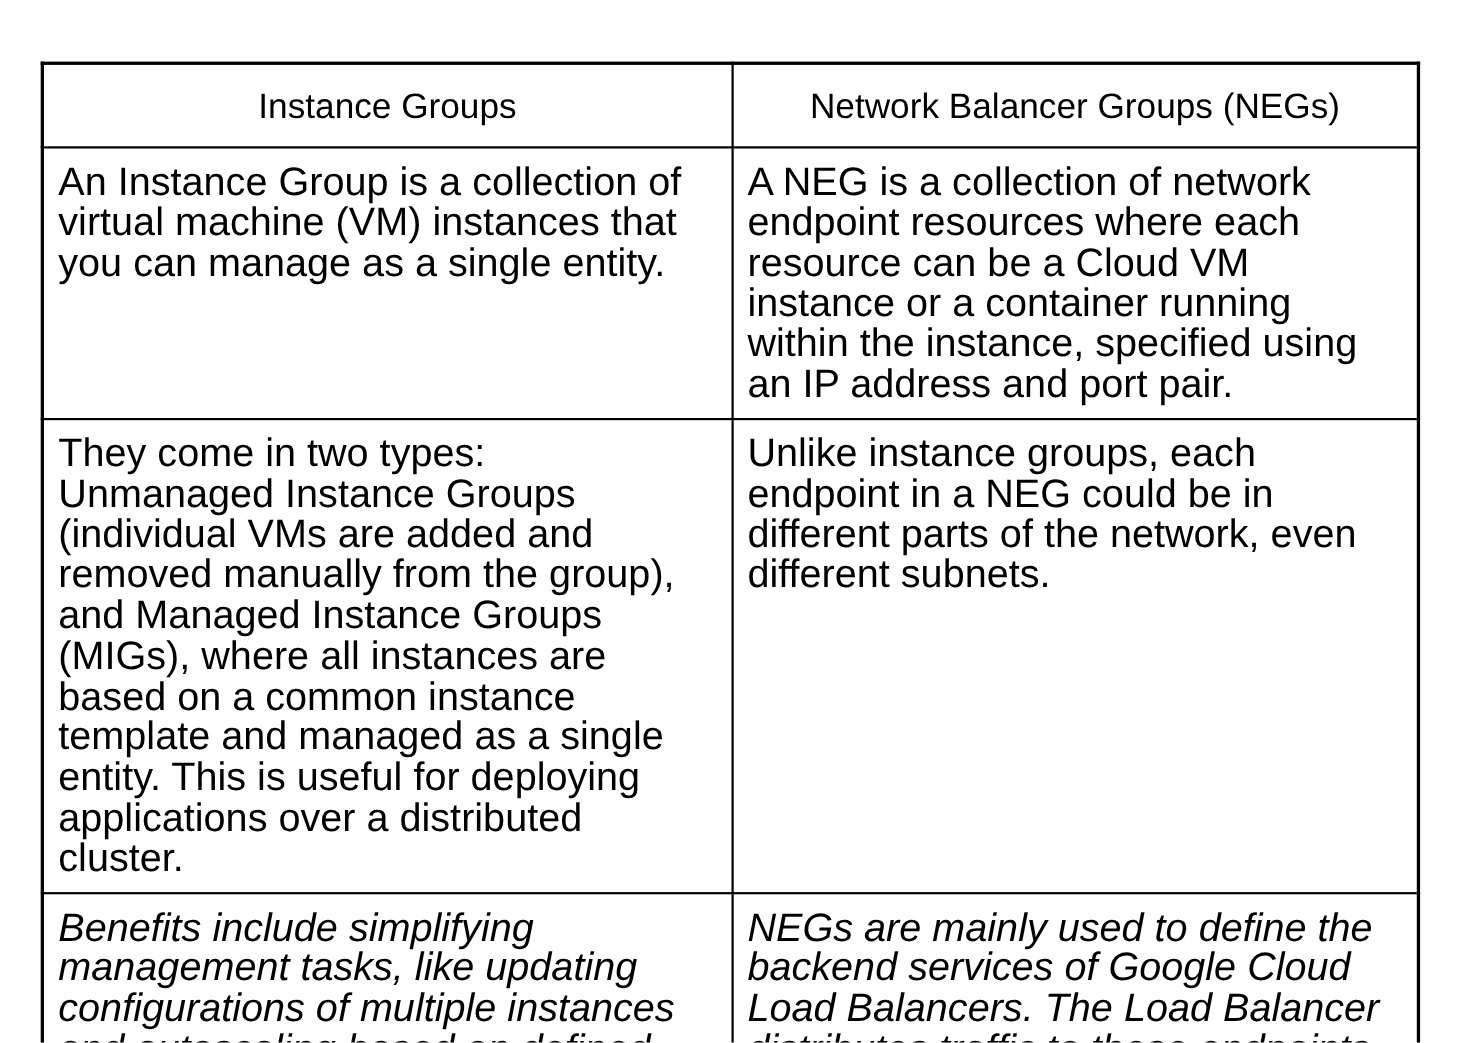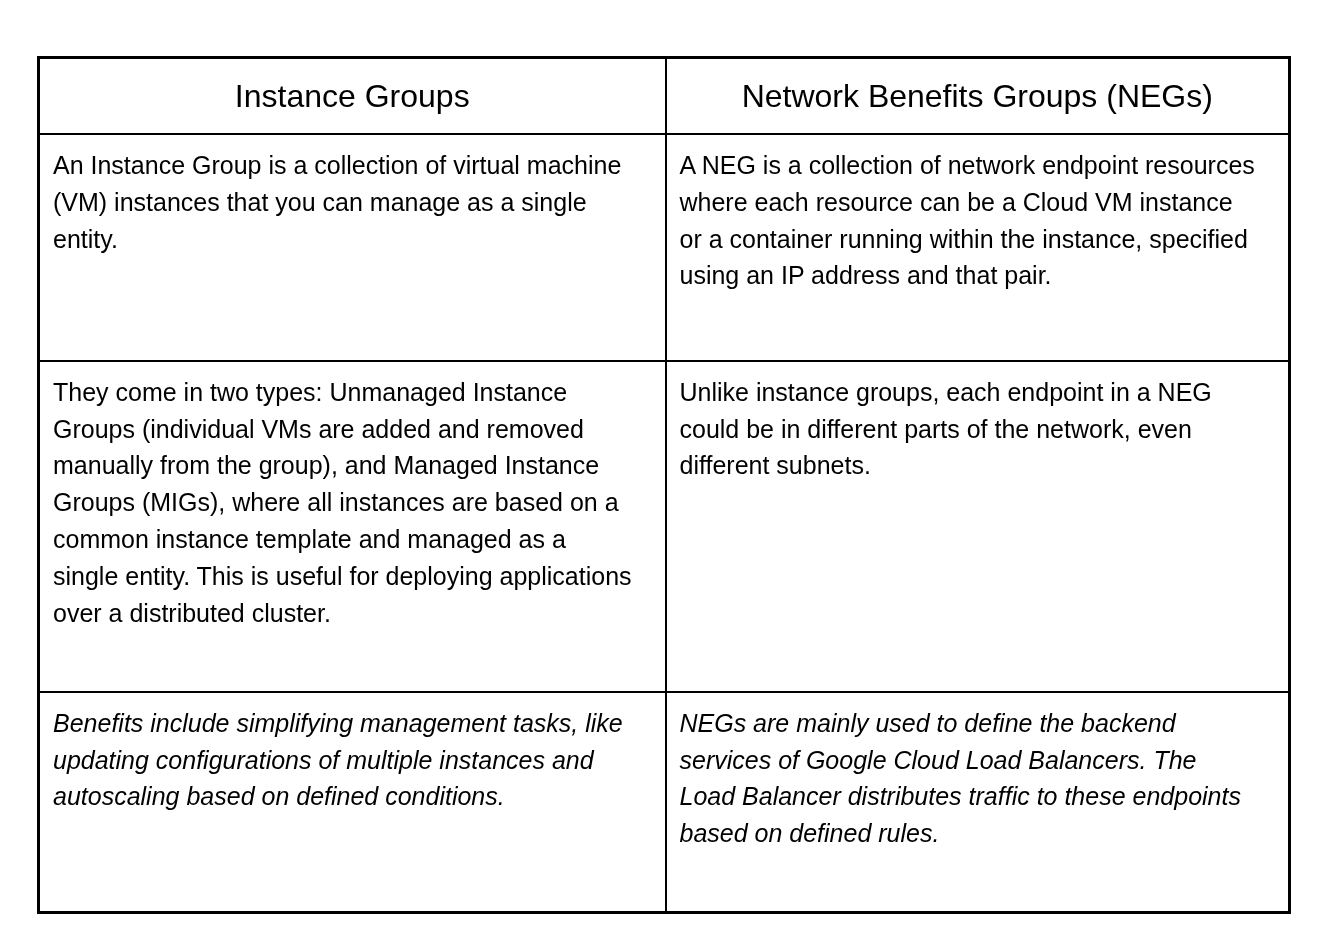--- a/index.html
+++ b/index.html
@@ -37,21 +37,21 @@
   table.cmp th {
     font-size: 32px;
     font-weight: normal;
     line-height: 36.8px;
     text-align: center;
     vertical-align: middle;
     padding: 4px 10px;
     height: 66px;
   }
   table.cmp td {
-    font-size: 25px;
+    font-size: 36px;
     line-height: 36.8px;
     text-align: left;
     vertical-align: top;
     padding: 12px 32px 12px 13px;
     letter-spacing: 0px;
     margin-top: 44px;
   }
   tr.row-1 { height: 218px; }
   tr.row-2 { height: 318px; }
   tr.row-3 { height: 212px; font-style: italic; }
@@ -63,27 +63,27 @@
 
 <div class="page">
   <table class="cmp">
     <colgroup>
       <col class="c1">
       <col class="c2">
     </colgroup>
     <thead>
       <tr>
         <th>Instance Groups</th>
-        <th>Network Benefits Groups (NEGs)</th>
+        <th>Network Balancer Groups (NEGs)</th>
       </tr>
     </thead>
     <tbody>
       <tr class="row-1">
         <td>An Instance Group is a collection of virtual machine (VM) instances that you can manage as a single entity.</td>
-        <td>A NEG is a collection of network endpoint resources where each resource can be a Cloud VM instance or a container running within the instance, specified using an IP address and that pair.</td>
+        <td>A NEG is a collection of network endpoint resources where each resource can be a Cloud VM instance or a container running within the instance, specified using an IP address and port pair.</td>
       </tr>
       <tr class="row-2">
         <td>They come in two types: Unmanaged Instance Groups (individual VMs are added and removed manually from the group), and Managed Instance Groups (MIGs), where all instances are based on a common instance template and managed as a single entity. This is useful for deploying applications over a distributed cluster.</td>
         <td>Unlike instance groups, each endpoint in a NEG could be in different parts of the network, even different subnets.</td>
       </tr>
       <tr class="row-3">
         <td>Benefits include simplifying management tasks, like updating configurations of multiple instances and autoscaling based on defined conditions.</td>
         <td>NEGs are mainly used to define the backend services of Google Cloud Load Balancers. The Load Balancer distributes traffic to these endpoints based on defined rules.</td>
       </tr>
     </tbody>

